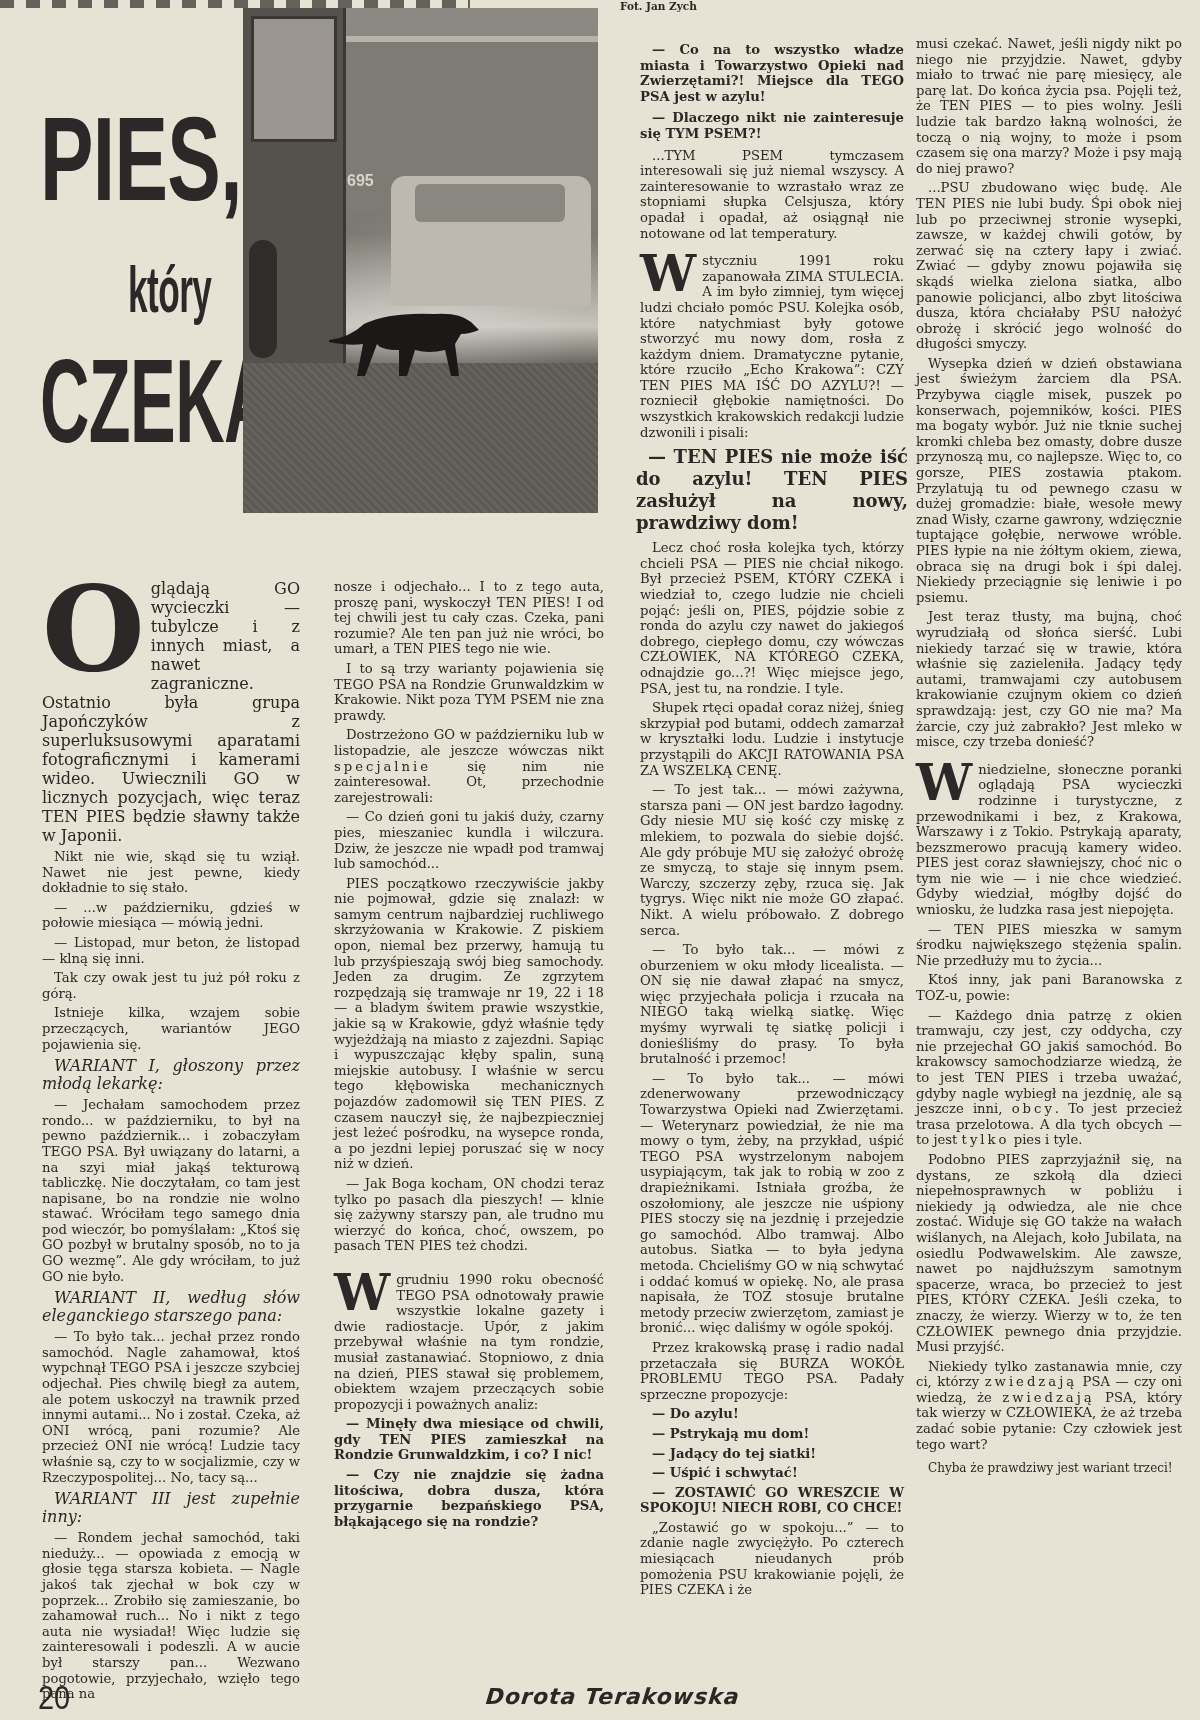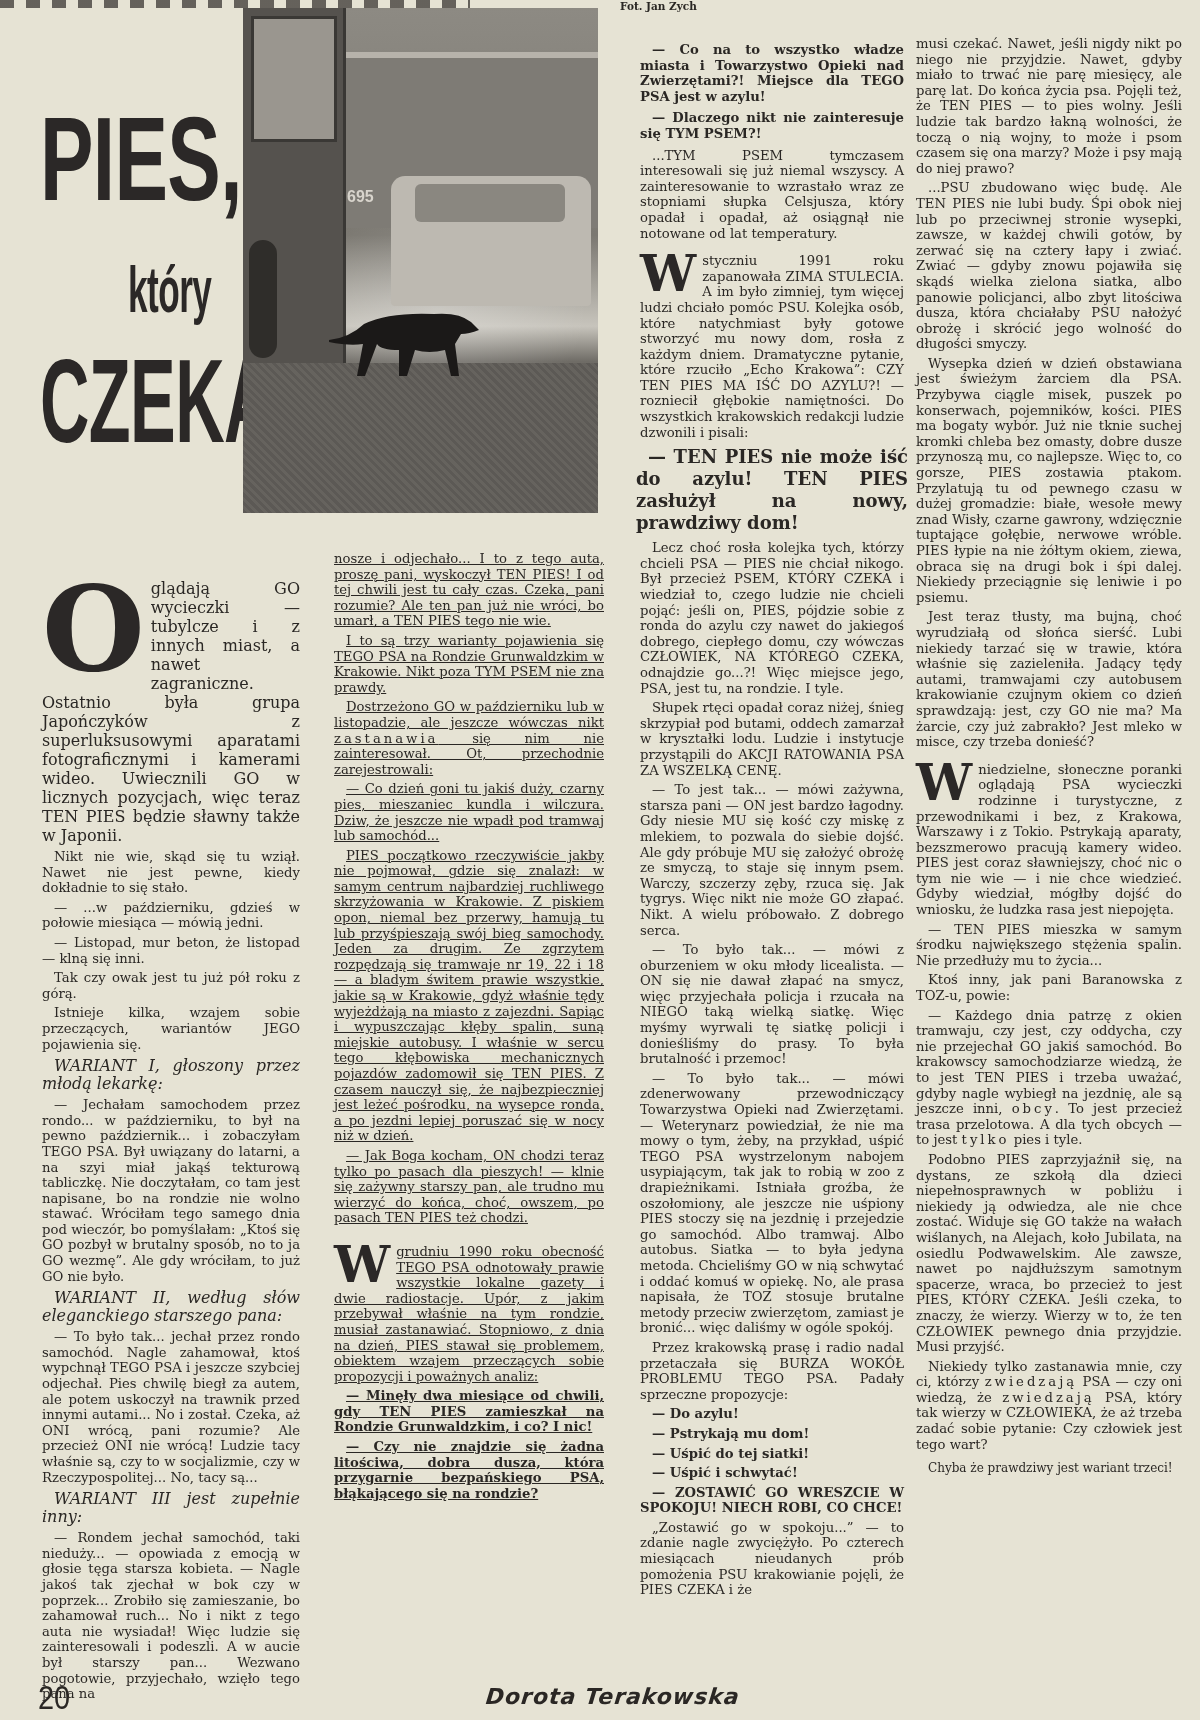--- a/index.html
+++ b/index.html
@@ -30,21 +30,21 @@
   
   .photo {
     position: absolute; left: 243px; top: 8px; width: 355px; height: 505px;
     background:
       radial-gradient(ellipse 60% 30% at 55% 60%, rgba(255,255,255,.25), transparent 70%),
       linear-gradient(180deg, #8d8a83 0%, #7b7871 45%, #c7c4bc 63%, #6f6c66 70%, #5f5c57 100%);
     overflow: hidden;
   }
   .photo .bus { position: absolute; left: 0; top: 0; width: 100px; height: 360px; background: #55524e; border-right: 3px solid #3a3835; }
   .photo .bus .win { position: absolute; left: 8px; top: 8px; width: 80px; height: 120px; background: #9a968f; border: 3px solid #3a3835; }
-  .photo .tram { position: absolute; left: 100px; top: 44px; width: 270px; height: 170px; background: #7e7b75; border-top: 6px solid #b7b3ab; }
+  .photo .tram { position: absolute; left: 100px; top: 28px; width: 270px; height: 170px; background: #7e7b75; border-top: 6px solid #b7b3ab; }
   .photo .tram .num { position: absolute; left: 4px; top: 130px; color: #d8d4cc; font-family: "Liberation Sans", sans-serif; font-weight: bold; font-size: 16px; }
   .photo .car { position: absolute; left: 148px; top: 168px; width: 200px; height: 130px; background: #bdb9b1; border-radius: 14px 14px 4px 4px; }
   .photo .car .glass { position: absolute; left: 24px; top: 8px; width: 150px; height: 38px; background: #8a8780; border-radius: 6px; }
   .photo .wheel { position: absolute; left: 6px; top: 232px; width: 28px; height: 118px; background: #2f2d2a; border-radius: 14px; }
   .photo .grass { position: absolute; left: 0; top: 355px; width: 100%; height: 150px; background: repeating-linear-gradient(45deg, #5c5955 0 3px, #66635e 3px 6px); }
   .photo .dog { position: absolute; left: 76px; top: 292px; width: 170px; height: 80px; }
 
   .credit { position: absolute; left: 620px; top: 0px; font-size: 10.5px; font-weight: bold; font-family: "DejaVu Serif", serif; }
 
   
@@ -61,21 +61,21 @@
   .col p.final { font-size: 12px; line-height: 20px; margin-top: 6px; }
   .dropcap {
     float: left; font-weight: bold; font-family: "DejaVu Serif", serif;
     color: #2b2827; margin-right: 6px;
   }
   .dc-o { font-size: 118px; line-height: 96px; margin-top: 2px; }
   .dc-w { font-size: 50px; line-height: 42px; margin-top: 0; }
 
   .c1 { left: 38px; top: 575px; width: 266px; }
   .c1 .lead { font-size: 16px; line-height: 19px; }
-  .c2 { left: 330px; top: 547px; width: 278px; text-decoration: underline; }
+  .c2 { left: 330px; top: 575px; width: 278px; }
   .c3 { left: 636px; top: 38px; width: 272px; }
   .c4 { left: 912px; top: 32px; width: 274px; }
 
   .pagenum {
     position: absolute; left: 38px; top: 1680px; font-size: 34px; line-height: 34px;
     font-family: "Liberation Sans", sans-serif; transform: scaleX(.85); transform-origin: left;
   }
   .byline {
     position: absolute; left: 486px; top: 1684px; font-size: 22px;
     font-style: italic; font-weight: bold; font-family: "DejaVu Sans", sans-serif;
@@ -125,21 +125,21 @@
     <p>— Jechałam samochodem przez rondo... w październiku, to był na pewno październik... i zobaczyłam TEGO PSA. Był uwiązany do latarni, a na szyi miał jakąś tekturową tabliczkę. Nie doczytałam, co tam jest napisane, bo na rondzie nie wolno stawać. Wróciłam tego samego dnia pod wieczór, bo pomyślałam: „Ktoś się GO pozbył w brutalny sposób, no to ja GO wezmę”. Ale gdy wróciłam, to już GO nie było.</p>
     <p class="var">WARIANT II, według słów eleganckiego starszego pana:</p>
     <p>— To było tak... jechał przez rondo samochód. Nagle zahamował, ktoś wypchnął TEGO PSA i jeszcze szybciej odjechał. Pies chwilę biegł za autem, ale potem uskoczył na trawnik przed innymi autami... No i został. Czeka, aż ONI wrócą, pani rozumie? Ale przecież ONI nie wrócą! Ludzie tacy właśnie są, czy to w socjalizmie, czy w Rzeczypospolitej... No, tacy są...</p>
     <p class="var">WARIANT III jest zupełnie inny:</p>
     <p>— Rondem jechał samochód, taki nieduży... — opowiada z emocją w głosie tęga starsza kobieta. — Nagle jakoś tak zjechał w bok czy w poprzek... Zrobiło się zamieszanie, bo zahamował ruch... No i nikt z tego auta nie wysiadał! Więc ludzie się zainteresowali i podeszli. A w aucie był starszy pan... Wezwano pogotowie, przyjechało, wzięło tego pana na</p>
   </div>
 
   <div class="col c2">
     <p class="ni">nosze i odjechało... I to z tego auta, proszę pani, wyskoczył TEN PIES! I od tej chwili jest tu cały czas. Czeka, pani rozumie? Ale ten pan już nie wróci, bo umarł, a TEN PIES tego nie wie.</p>
     <p>I to są trzy warianty pojawienia się TEGO PSA na Rondzie Grunwaldzkim w Krakowie. Nikt poza TYM PSEM nie zna prawdy.</p>
-    <p><span>Dostrzeżono GO w październiku lub w listopadzie, ale jeszcze wówczas nikt </span><span class="spaced">zastanawia</span><span> się nim nie zainteresował. Ot, przechodnie zarejestrowali:</span></p>
+    <p><span>Dostrzeżono GO w październiku lub w listopadzie, ale jeszcze wówczas nikt </span><span class="spaced">specjalnie</span><span> się nim nie zainteresował. Ot, przechodnie zarejestrowali:</span></p>
     <p>— Co dzień goni tu jakiś duży, czarny pies, mieszaniec kundla i wilczura. Dziw, że jeszcze nie wpadł pod tramwaj lub samochód...</p>
     <p>PIES początkowo rzeczywiście jakby nie pojmował, gdzie się znalazł: w samym centrum najbardziej ruchliwego skrzyżowania w Krakowie. Z piskiem opon, niemal bez przerwy, hamują tu lub przyśpieszają swój bieg samochody. Jeden za drugim. Ze zgrzytem rozpędzają się tramwaje nr 19, 22 i 18 — a bladym świtem prawie wszystkie, jakie są w Krakowie, gdyż właśnie tędy wyjeżdżają na miasto z zajezdni. Sapiąc i wypuszczając kłęby spalin, suną miejskie autobusy. I właśnie w sercu tego kłębowiska mechanicznych pojazdów zadomowił się TEN PIES. Z czasem nauczył się, że najbezpieczniej jest leżeć pośrodku, na wysepce ronda, a po jezdni lepiej poruszać się w nocy niż w dzień.</p>
     <p>— Jak Boga kocham, ON chodzi teraz tylko po pasach dla pieszych! — klnie się zażywny starszy pan, ale trudno mu wierzyć do końca, choć, owszem, po pasach TEN PIES też chodzi.</p>
     <p class="ni gap" style="margin-top:18px"><span class="dropcap dc-w">W</span><span>grudniu 1990 roku obecność TEGO PSA odnotowały prawie wszystkie lokalne gazety i dwie radiostacje. Upór, z jakim przebywał właśnie na tym rondzie, musiał zastanawiać. Stopniowo, z dnia na dzień, PIES stawał się problemem, obiektem wzajem przeczących sobie propozycji i poważnych analiz:</span></p>
     <p class="b">— Minęły dwa miesiące od chwili, gdy TEN PIES zamieszkał na Rondzie Grunwaldzkim, i co? I nic!</p>
     <p class="b">— Czy nie znajdzie się żadna litościwa, dobra dusza, która przygarnie bezpańskiego PSA, błąkającego się na rondzie?</p>
   </div>
 
   <div class="col c3">
     <p class="b">— Co na to wszystko władze miasta i Towarzystwo Opieki nad Zwierzętami?! Miejsce dla TEGO PSA jest w azylu!</p>
@@ -148,21 +148,21 @@
     <p class="ni" style="margin-top:12px"><span class="dropcap dc-w">W</span><span>styczniu 1991 roku zapanowała ZIMA STULECIA. A im było zimniej, tym więcej ludzi chciało pomóc PSU. Kolejka osób, które natychmiast były gotowe stworzyć mu nowy dom, rosła z każdym dniem. Dramatyczne pytanie, które rzuciło „Echo Krakowa”: CZY TEN PIES MA IŚĆ DO AZYLU?! — rozniecił głębokie namiętności. Do wszystkich krakowskich redakcji ludzie dzwonili i pisali:</span></p>
     <p class="bb">— TEN PIES nie może iść do azylu! TEN PIES zasłużył na nowy, prawdziwy dom!</p>
     <p>Lecz choć rosła kolejka tych, którzy chcieli PSA — PIES nie chciał nikogo. Był przecież PSEM, KTÓRY CZEKA i wiedział to, czego ludzie nie chcieli pojąć: jeśli on, PIES, pójdzie sobie z ronda do azylu czy nawet do jakiegoś dobrego, ciepłego domu, czy wówczas CZŁOWIEK, NA KTÓREGO CZEKA, odnajdzie go...?! Więc miejsce jego, PSA, jest tu, na rondzie. I tyle.</p>
     <p>Słupek rtęci opadał coraz niżej, śnieg skrzypiał pod butami, oddech zamarzał w kryształki lodu. Ludzie i instytucje przystąpili do AKCJI RATOWANIA PSA ZA WSZELKĄ CENĘ.</p>
     <p>— To jest tak... — mówi zażywna, starsza pani — ON jest bardzo łagodny. Gdy niesie MU się kość czy miskę z mlekiem, to pozwala do siebie dojść. Ale gdy próbuje MU się założyć obrożę ze smyczą, to staje się innym psem. Warczy, szczerzy zęby, rzuca się. Jak tygrys. Więc nikt nie może GO złapać. Nikt. A wielu próbowało. Z dobrego serca.</p>
     <p>— To było tak... — mówi z oburzeniem w oku młody licealista. — ON się nie dawał złapać na smycz, więc przyjechała policja i rzucała na NIEGO taką wielką siatkę. Więc myśmy wyrwali tę siatkę policji i donieśliśmy do prasy. To była brutalność i przemoc!</p>
     <p>— To było tak... — mówi zdenerwowany przewodniczący Towarzystwa Opieki nad Zwierzętami. — Weterynarz powiedział, że nie ma mowy o tym, żeby, na przykład, uśpić TEGO PSA wystrzelonym nabojem usypiającym, tak jak to robią w zoo z drapieżnikami. Istniała groźba, że oszołomiony, ale jeszcze nie uśpiony PIES stoczy się na jezdnię i przejedzie go samochód. Albo tramwaj. Albo autobus. Siatka — to była jedyna metoda. Chcieliśmy GO w nią schwytać i oddać komuś w opiekę. No, ale prasa napisała, że TOZ stosuje brutalne metody przeciw zwierzętom, zamiast je bronić... więc daliśmy w ogóle spokój.</p>
     <p>Przez krakowską prasę i radio nadal przetaczała się BURZA WOKÓŁ PROBLEMU TEGO PSA. Padały sprzeczne propozycje:</p>
     <p class="b">— Do azylu!</p>
     <p class="b">— Pstrykają mu dom!</p>
-    <p class="b">— Uśpić do tej siatki!</p>
+    <p class="b">— Jadący do tej siatki!</p>
     <p class="b">— Uśpić i schwytać!</p>
     <p class="b">— ZOSTAWIĆ GO WRESZCIE W SPOKOJU! NIECH ROBI, CO CHCE!</p>
     <p>„Zostawić go w spokoju...” — to zdanie nagle zwyciężyło. Po czterech miesiącach nieudanych prób pomożenia PSU krakowianie pojęli, że PIES CZEKA i że</p>
   </div>
 
   <div class="col c4">
     <p class="ni">musi czekać. Nawet, jeśli nigdy nikt po niego nie przyjdzie. Nawet, gdyby miało to trwać nie parę miesięcy, ale parę lat. Do końca życia psa. Pojęli też, że TEN PIES — to pies wolny. Jeśli ludzie tak bardzo łakną wolności, że toczą o nią wojny, to może i psom czasem się ona marzy? Może i psy mają do niej prawo?</p>
     <p>...PSU zbudowano więc budę. Ale TEN PIES nie lubi budy. Śpi obok niej lub po przeciwnej stronie wysepki, zawsze, w każdej chwili gotów, by zerwać się na cztery łapy i zwiać. Zwiać — gdyby znowu pojawiła się skądś wielka zielona siatka, albo panowie policjanci, albo zbyt litościwa dusza, która chciałaby PSU nałożyć obrożę i skrócić jego wolność do długości smyczy.</p>
     <p>Wysepka dzień w dzień obstawiana jest świeżym żarciem dla PSA. Przybywa ciągle misek, puszek po konserwach, pojemników, kości. PIES ma bogaty wybór. Już nie tknie suchej kromki chleba bez omasty, dobre dusze przynoszą mu, co najlepsze. Więc to, co gorsze, PIES zostawia ptakom. Przylatują tu od pewnego czasu w dużej gromadzie: białe, wesołe mewy znad Wisły, czarne gawrony, wdzięcznie tuptające gołębie, nerwowe wróble. PIES łypie na nie żółtym okiem, ziewa, obraca się na drugi bok i śpi dalej. Niekiedy przeciągnie się leniwie i po psiemu.</p>
     <p>Jest teraz tłusty, ma bujną, choć wyrudziałą od słońca sierść. Lubi niekiedy tarzać się w trawie, która właśnie się zazieleniła. Jadący tędy autami, tramwajami czy autobusem krakowianie czujnym okiem co dzień sprawdzają: jest, czy GO nie ma? Ma żarcie, czy już zabrakło? Jest mleko w misce, czy trzeba donieść?</p>

